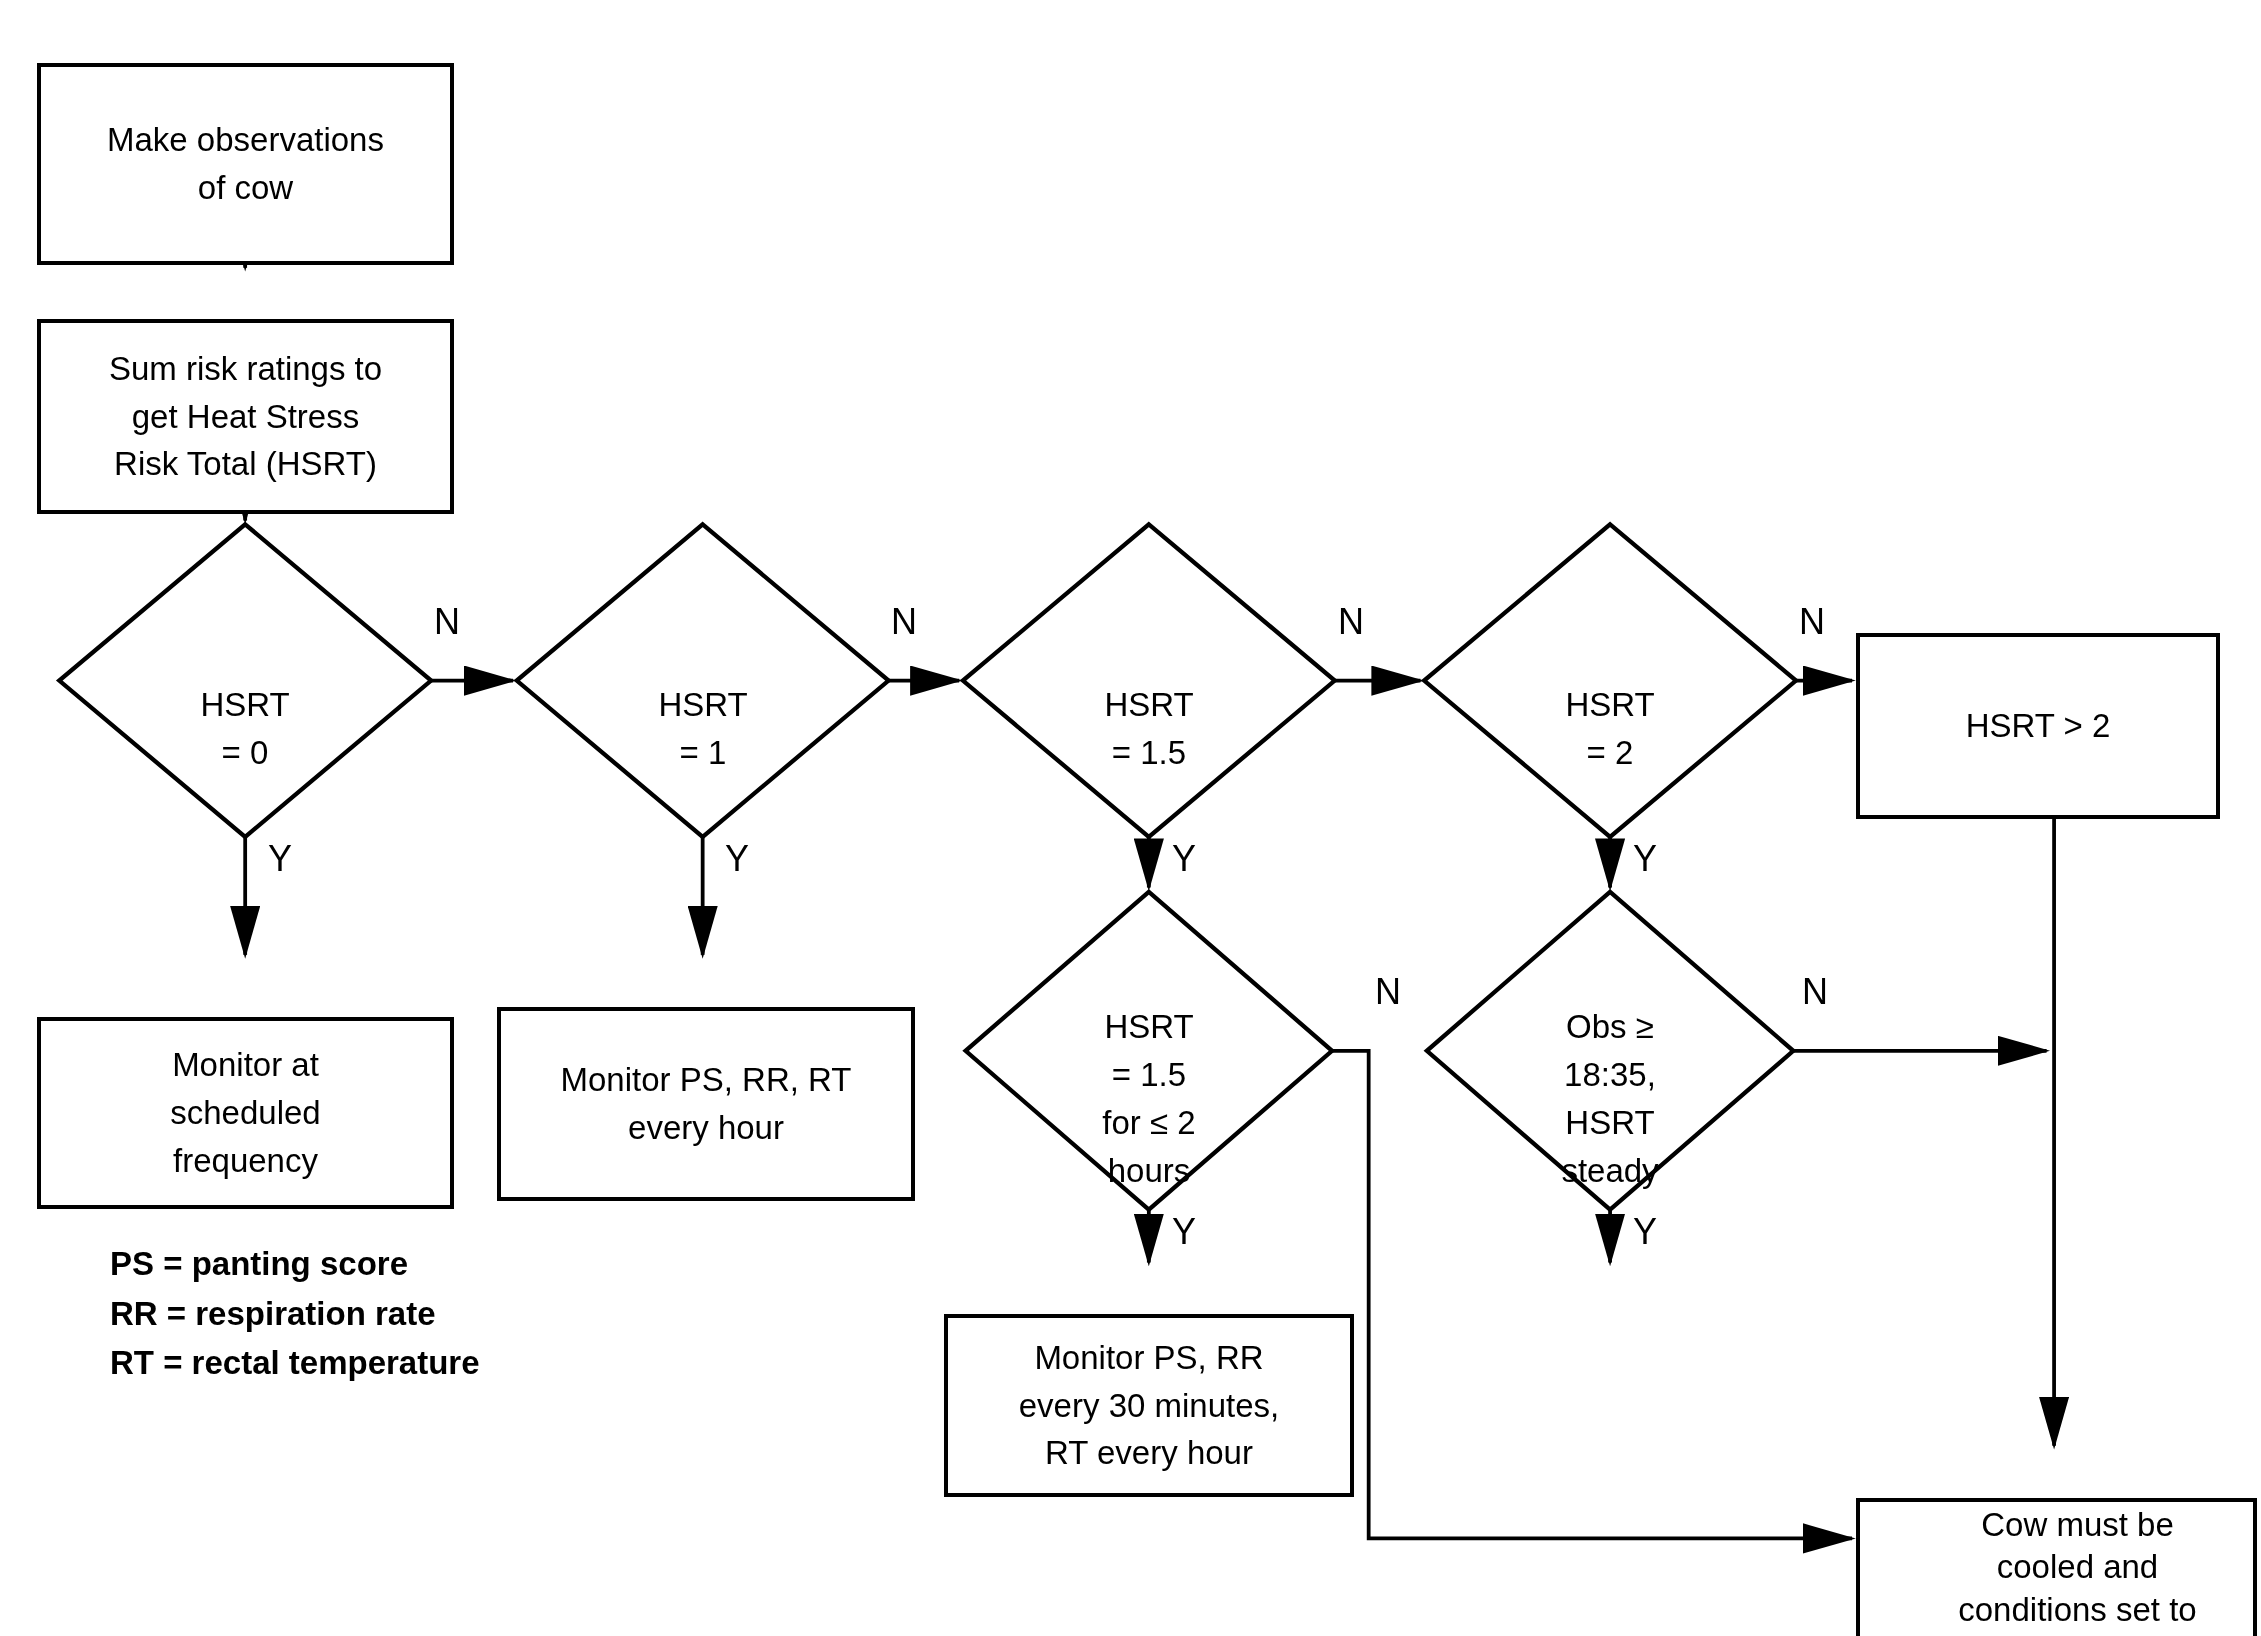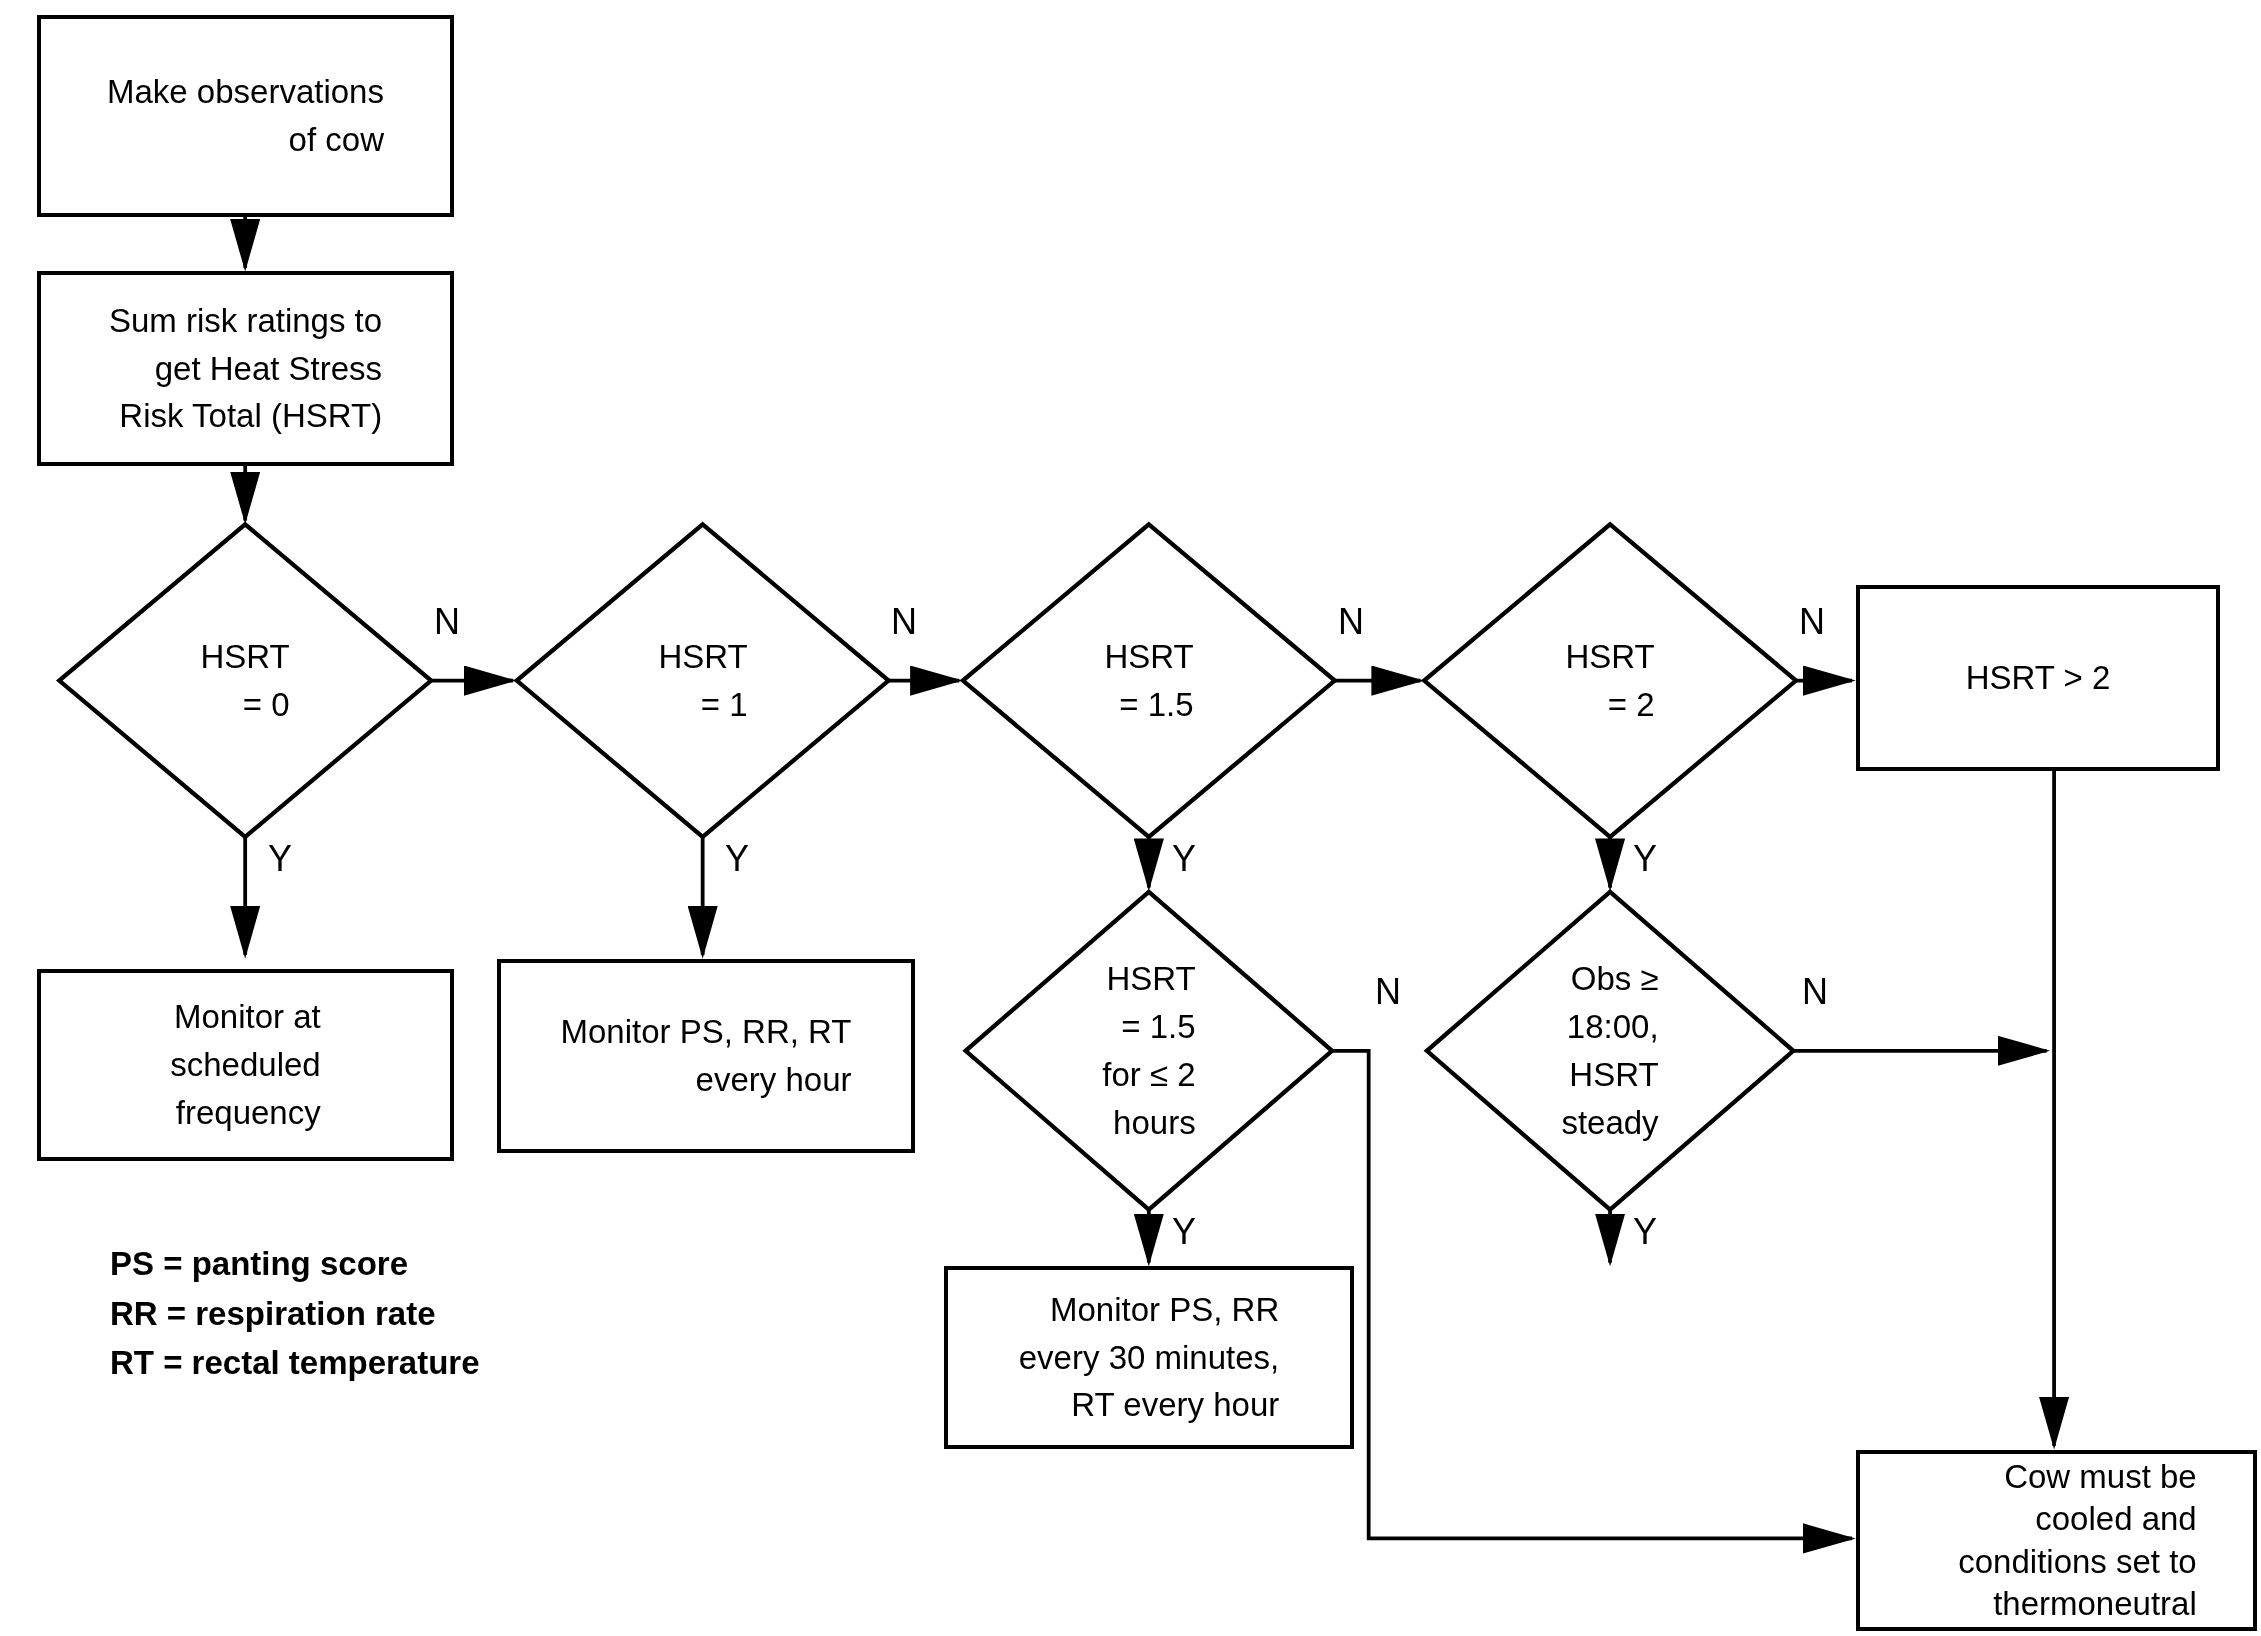--- a/index.html
+++ b/index.html
@@ -11,26 +11,27 @@
     font-family:"Liberation Sans", sans-serif;
     color:#000000;
     overflow:hidden;
   }
   .layer{position:absolute;left:0;top:0;width:2261px;height:1636px;}
   .node{
     position:absolute;
     display:flex;
     align-items:center;
     justify-content:center;
-    text-align:right;
+    text-align:center;
     font-size:33px;
     line-height:1.45;
     white-space:pre-line;
     box-sizing:border-box;
     color:#000000;
+    margin-top:48px;
   }
   .rect{
     border:4.3px solid #000000;
     background:#ffffff;
   }
   .tight{line-height:1.28;}
   .edge-label{
     position:absolute;
     font-size:36px;
     line-height:1;
@@ -121,21 +122,21 @@
 
   <div class="node" style="left:1424px;top:524px;width:372px;height:313px;">HSRT
 = 2</div>
 
   <div class="node" style="left:966px;top:892px;width:366px;height:318px;">HSRT
 = 1.5
 for ≤ 2
 hours</div>
 
   <div class="node" style="left:1427px;top:892px;width:366px;height:318px;">Obs ≥
-18:00,
+18:35,
 HSRT
 steady</div>
 
   <div class="edge-label" style="left:434px;top:604px;">N</div>
   <div class="edge-label" style="left:891px;top:604px;">N</div>
   <div class="edge-label" style="left:1338px;top:604px;">N</div>
   <div class="edge-label" style="left:1799px;top:604px;">N</div>
   <div class="edge-label" style="left:1375px;top:974px;">N</div>
   <div class="edge-label" style="left:1802px;top:974px;">N</div>
 

